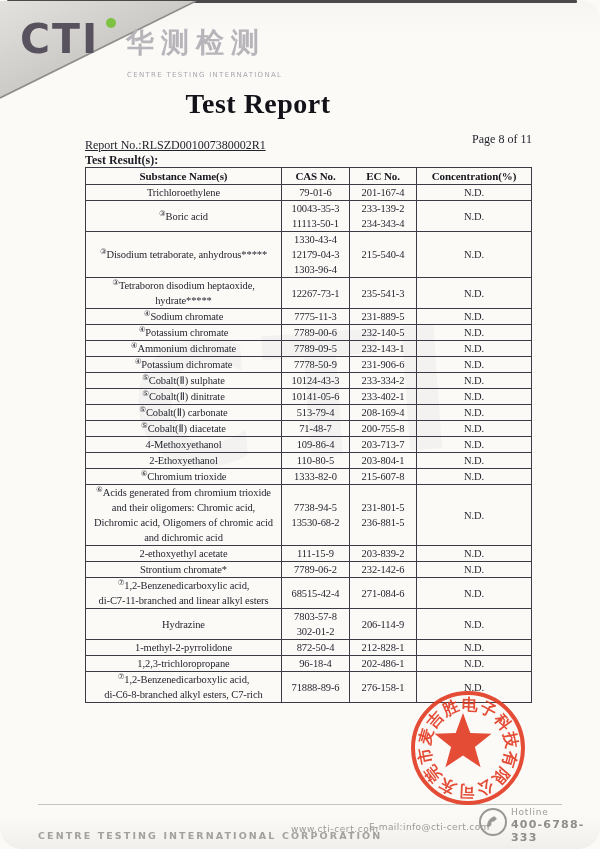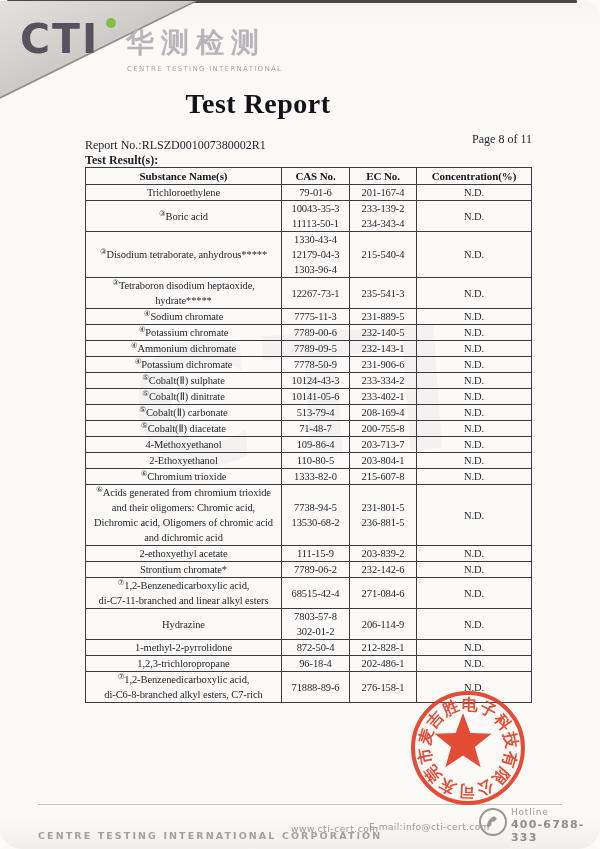--- a/index.html
+++ b/index.html
@@ -18,26 +18,26 @@
   
   .top-edge{position:absolute;left:7px;top:0;width:570px;height:3px;background:#4a4a4a;border-radius:1px;}
   .corner-fold{position:absolute;left:0;top:1px;}
   
   .logo{position:absolute;left:20px;top:16px;width:280px;height:72px;}
   .cti{font-family:"DejaVu Sans", sans-serif;font-weight:bold;font-size:41px;line-height:46px;
        letter-spacing:2px;color:#57525d;}
   .green-dot{position:absolute;left:86px;top:2px;width:10px;height:10px;border-radius:50%;background:#7dc242;}
   .cn-name{position:absolute;left:106px;top:8px;font-family:"DejaVu Sans", sans-serif;font-size:28px;
        font-weight:bold;color:#b7b4ba;letter-spacing:7px;white-space:nowrap;}
-  .logo-sub{position:absolute;left:107px;top:49px;font-family:"DejaVu Sans", sans-serif;font-size:7px;
+  .logo-sub{position:absolute;left:107px;top:55px;font-family:"DejaVu Sans", sans-serif;font-size:7px;
        color:#a9a6ac;letter-spacing:1.3px;white-space:nowrap;}
   
   .title{position:absolute;left:0;top:88px;width:516px;text-align:center;
        font-size:28px;font-weight:bold;letter-spacing:0.5px;color:#121218;}
-  .report-no{position:absolute;left:85px;top:138px;font-size:12px;color:#23232d;}
+  .report-no{position:absolute;left:85px;top:138px;font-size:12px;color:#23232d;text-decoration:underline;}
   .page-no{position:absolute;right:68px;top:132px;font-size:12px;color:#23232d;}
   .section-label{position:absolute;left:85px;top:153px;font-size:12px;font-weight:bold;color:#1d1d26;}
   
   .watermark{position:absolute;left:130px;top:300px;font-family:"DejaVu Sans", sans-serif;
        font-size:170px;font-weight:bold;color:rgba(70,70,110,0.045);letter-spacing:10px;z-index:0;
        transform:rotate(-4deg);}
   
   table.results{position:absolute;left:85px;top:167px;width:446px;border-collapse:collapse;
        table-layout:fixed;z-index:1;}
   table.results th, table.results td{

